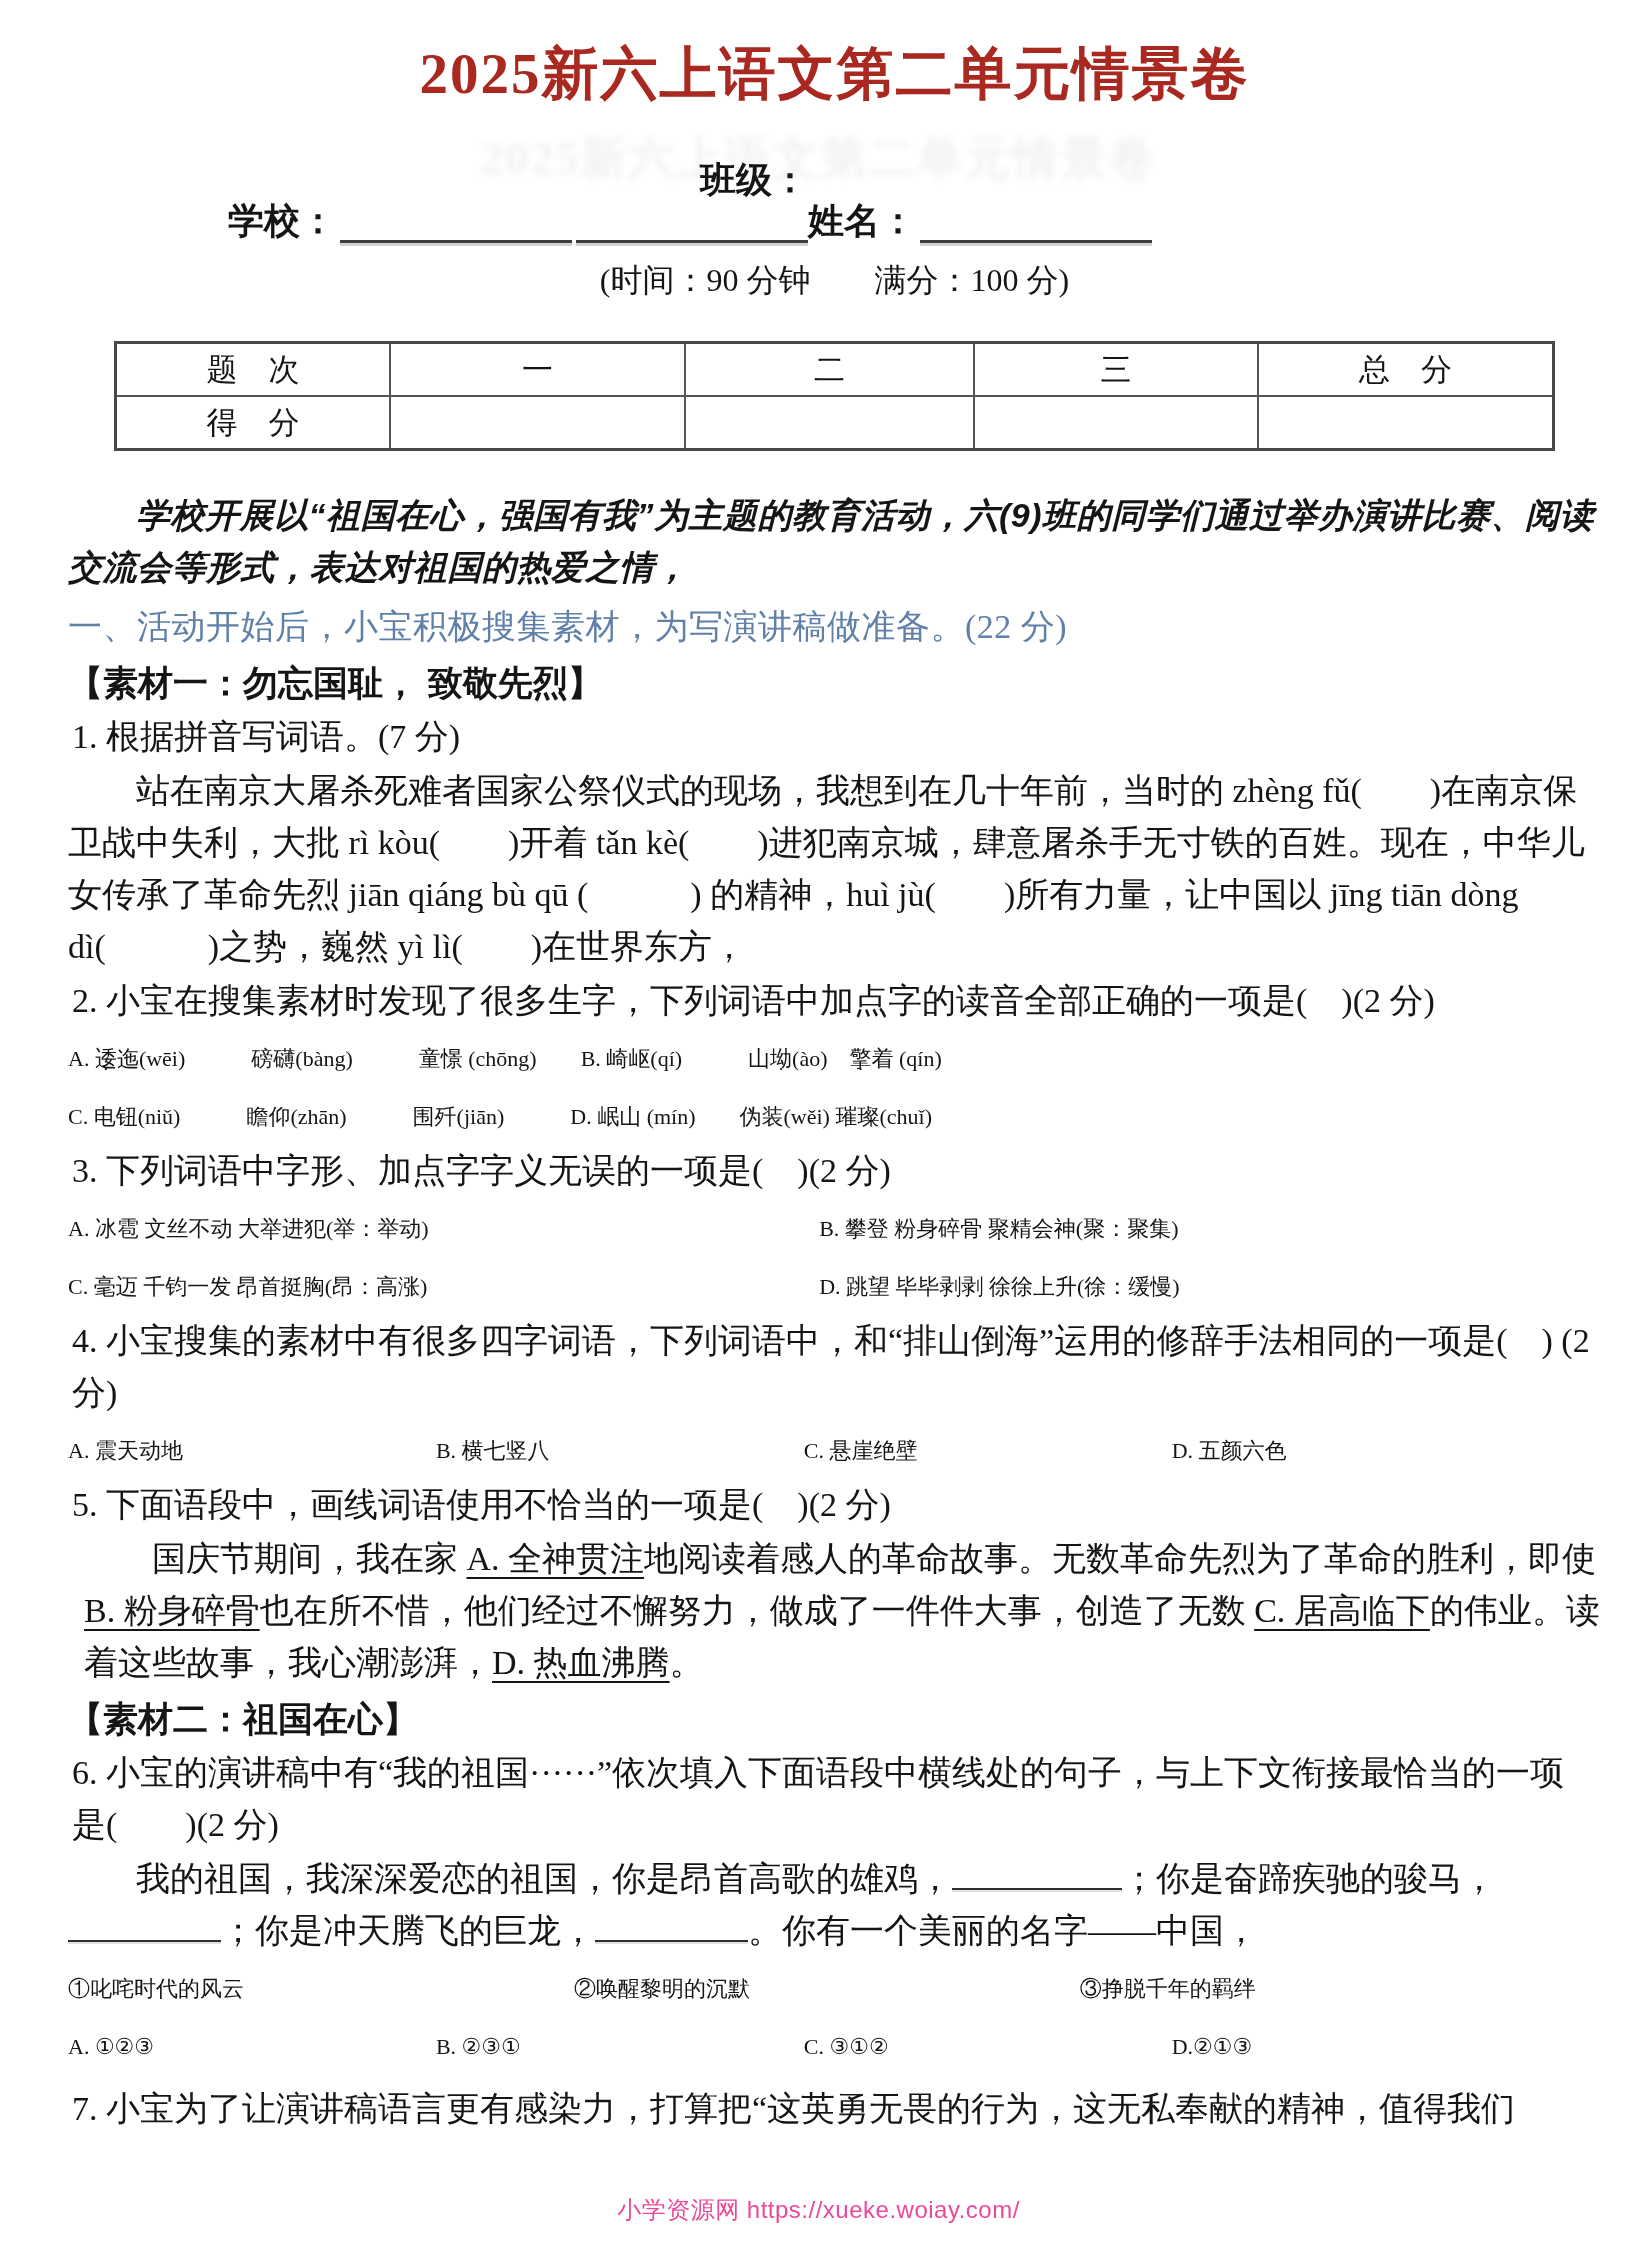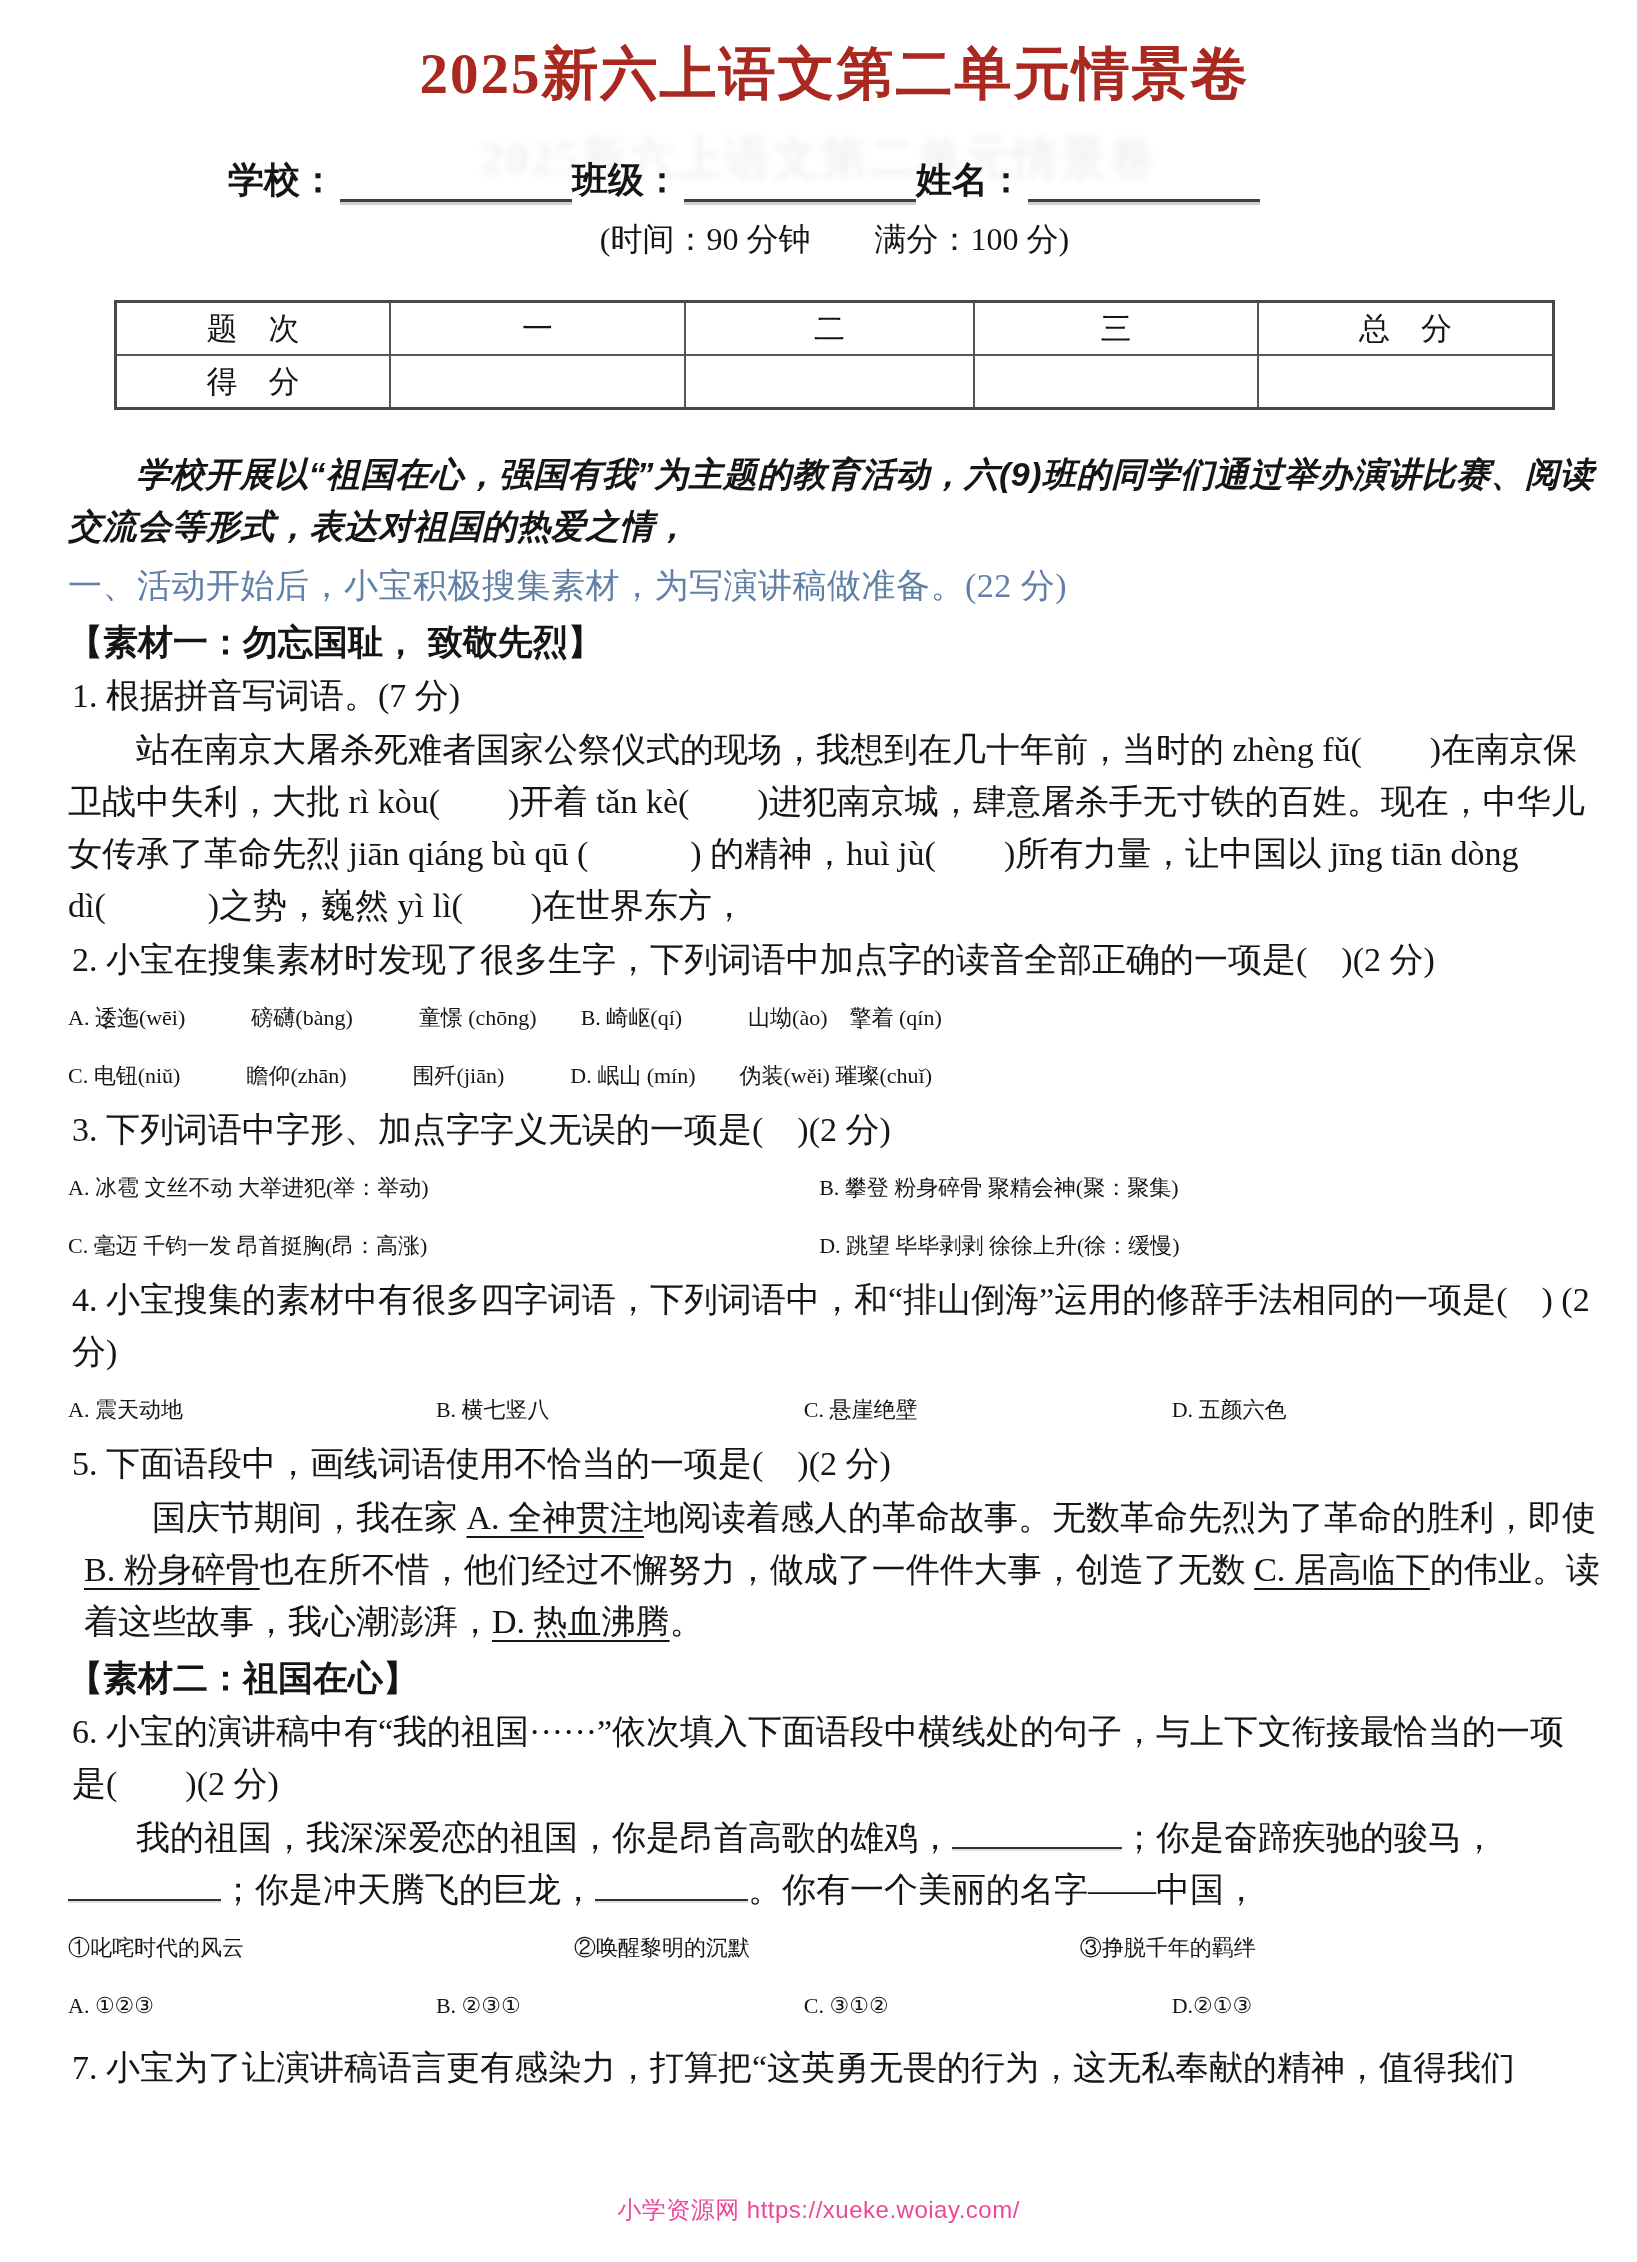--- a/index.html
+++ b/index.html
@@ -22,21 +22,21 @@
     color:#8d8080;opacity:.10;filter:blur(3px);pointer-events:none;
   }
 
   
   .fields-row{
     margin-top:46px;padding-left:160px;display:flex;align-items:flex-end;
     font-size:36px;font-weight:700;line-height:1.2;
   }
   .field{display:flex;align-items:flex-end;}
   .field + .field{margin-left:0;}
-  .f-gap-a{margin-left:100px;}
+  .f-gap-a{margin-left:100px;flex-direction:column;}
   .f-gap-b{margin-left:56px;}
   .fline{
     display:inline-block;width:232px;height:38px;margin-left:4px;
     border-bottom:3px solid #3f3f3f;box-shadow:0 3px 0 rgba(0,0,0,.18);
   }
   .meta-line{margin-top:16px;text-align:center;font-size:32px;}
 
   
   table.score{
     border-collapse:collapse;margin:38px auto 0;width:1296px;

